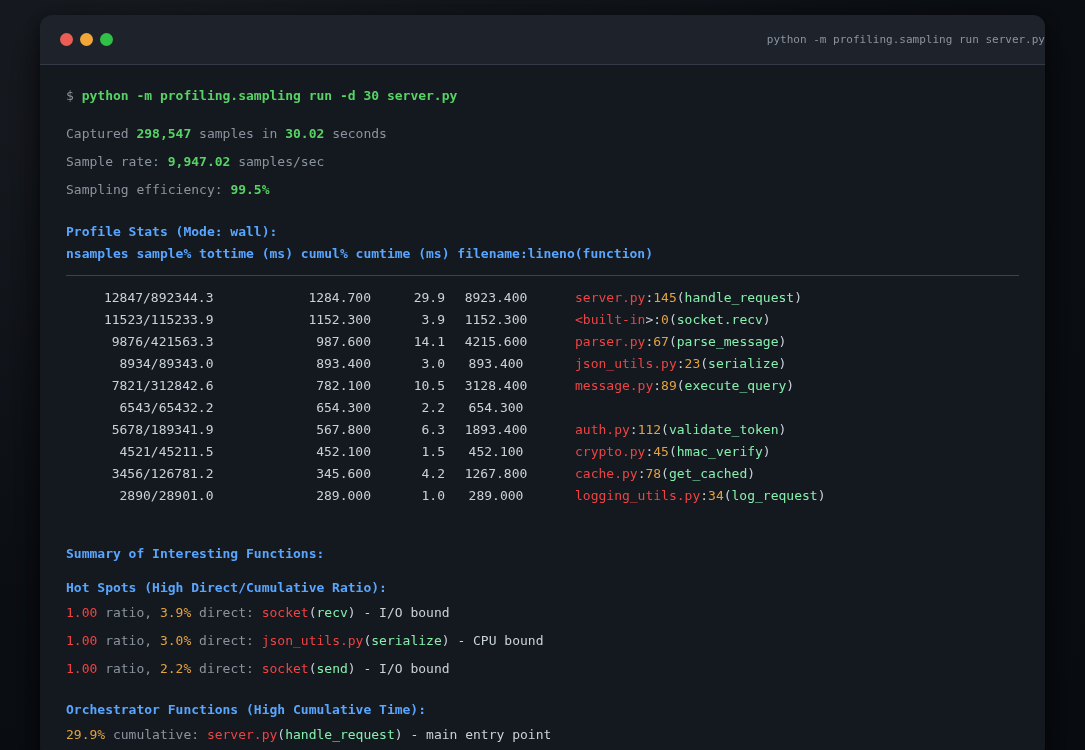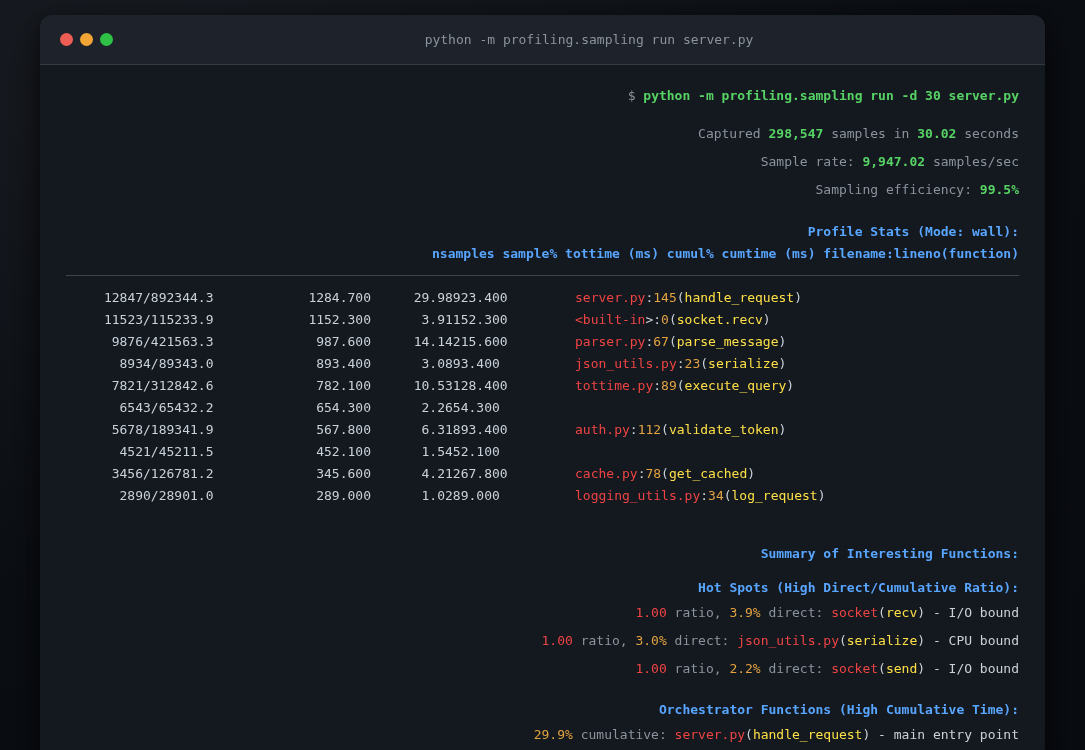--- a/index.html
+++ b/index.html
@@ -15,36 +15,36 @@
   }
   .titlebar {
     height:50px; background:#1d222b; border-bottom:1px solid #333a45;
     display:flex; align-items:center;
   }
   .lights { display:flex; gap:7px; padding-left:20px; width:93px; }
   .light { width:13px; height:13px; border-radius:50%; display:inline-block; }
   .light.red { background:#ee5d53; }
   .light.yellow { background:#f3a536; }
   .light.green { background:#2fc146; }
-  .title { flex:1; text-align:center; color:#8b949e; font-size:13px; }
+  .title { flex:1; text-align:right; color:#8b949e; font-size:11px; }
   .content { padding:20px 26px 0 26px; font-size:13px; }
-  .line { line-height:22px; white-space:pre; color:#c9d1d9;text-align:right; }
+  .line { line-height:22px; white-space:pre; color:#c9d1d9; }
   .trow { display:flex; line-height:22px; color:#c9d1d9; }
   .trow span { white-space:pre; }
   .c1 { width:124px; text-align:right; }
   .c2 { width:68px;  text-align:left; }
   .c3 { width:113px; text-align:right; }
   .c4 { width:74px;  text-align:right; }
-  .c5 { width:102px; text-align:left; }
+  .c5 { width:102px; text-align:center; }
   .cf { margin-left:28px; text-align:left; }
   .gray   { color:#8b949e; }
   .fg     { color:#c9d1d9; }
   .grn    { color:#ef4444; }
   .bgrn   { color:#56d364; font-weight:bold; }
-  .blu    { color:#fde047; }
+  .blu    { color:#86efac; }
   .hblu   { color:#58a6ff; font-weight:bold; }
   .org    { color:#e3a341; }
   .m-captured { margin-top:16px; }
   .m-rate     { margin-top:6px; }
   .m-eff      { margin-top:6px; }
   .m-pstats   { margin-top:20px; }
   .divider    { height:1px; background:#3c434e; margin:10px 0 11px 0; }
   .m-summary  { margin-top:36px; }
   .m-hoth     { margin-top:12px; }
   .m-hot1     { margin-top:3px; }
@@ -115,21 +115,21 @@
         <span class="c5">893.400</span>
         <span class="cf"><span class="grn">json_utils.py</span><span class="fg">:</span><span class="org">23</span><span class="fg">(</span><span class="blu">serialize</span><span class="fg">)</span></span>
       </div>
 
     <div class="trow">
         <span class="c1">7821/31284</span>
         <span class="c2">2.6</span>
         <span class="c3">782.100</span>
         <span class="c4">10.5</span>
         <span class="c5">3128.400</span>
-        <span class="cf"><span class="grn">tottime.py</span><span class="fg">:</span><span class="org">89</span><span class="fg">(</span><span class="blu">execute_query</span><span class="fg">)</span></span>
+        <span class="cf"><span class="grn">message.py</span><span class="fg">:</span><span class="org">89</span><span class="fg">(</span><span class="blu">execute_query</span><span class="fg">)</span></span>
       </div>
 
     <div class="trow">
         <span class="c1">6543/6543</span>
         <span class="c2">2.2</span>
         <span class="c3">654.300</span>
         <span class="c4">2.2</span>
         <span class="c5">654.300</span>
       </div>
 
@@ -141,20 +141,21 @@
         <span class="c5">1893.400</span>
         <span class="cf"><span class="grn">auth.py</span><span class="fg">:</span><span class="org">112</span><span class="fg">(</span><span class="blu">validate_token</span><span class="fg">)</span></span>
       </div>
 
     <div class="trow">
         <span class="c1">4521/4521</span>
         <span class="c2">1.5</span>
         <span class="c3">452.100</span>
         <span class="c4">1.5</span>
         <span class="c5">452.100</span>
+        <span class="cf"><span class="grn">crypto.py</span><span class="fg">:</span><span class="org">45</span><span class="fg">(</span><span class="blu">hmac_verify</span><span class="fg">)</span></span>
       </div>
 
     <div class="trow">
         <span class="c1">3456/12678</span>
         <span class="c2">1.2</span>
         <span class="c3">345.600</span>
         <span class="c4">4.2</span>
         <span class="c5">1267.800</span>
         <span class="cf"><span class="grn">cache.py</span><span class="fg">:</span><span class="org">78</span><span class="fg">(</span><span class="blu">get_cached</span><span class="fg">)</span></span>
       </div>

